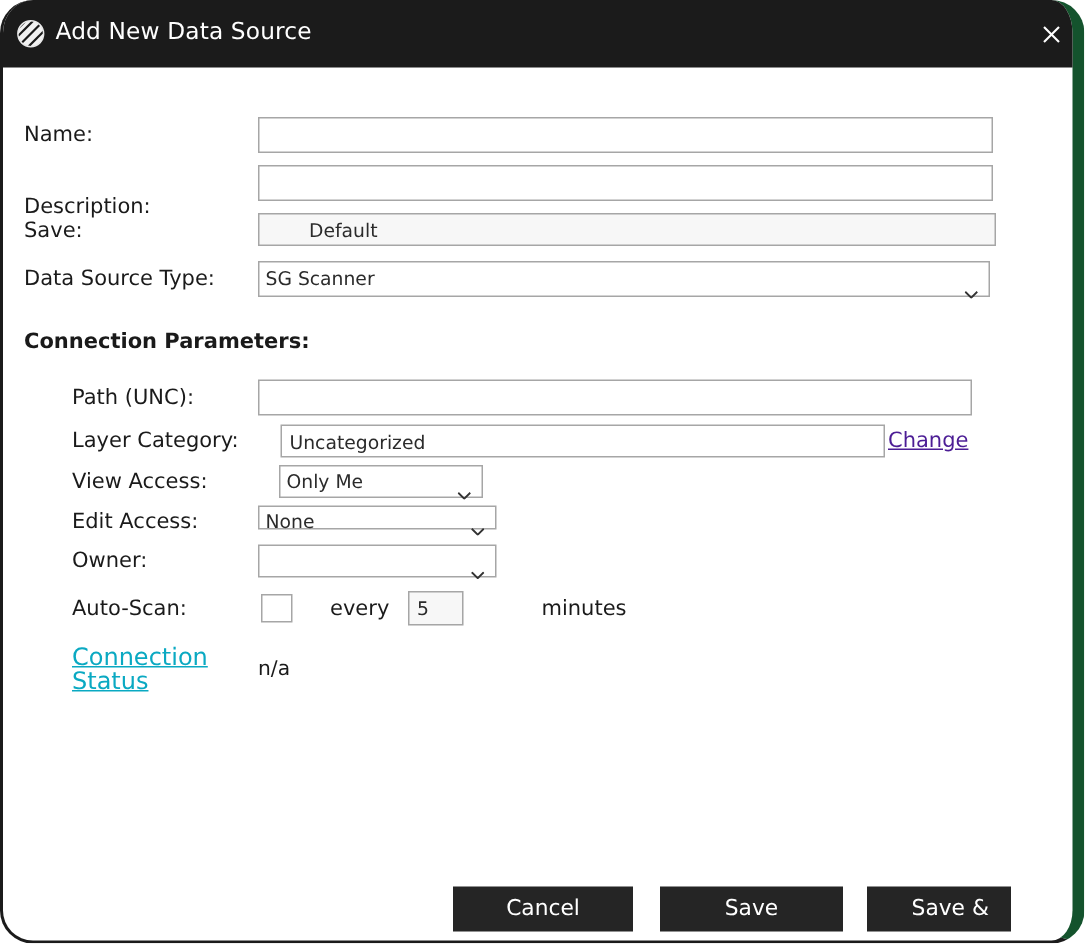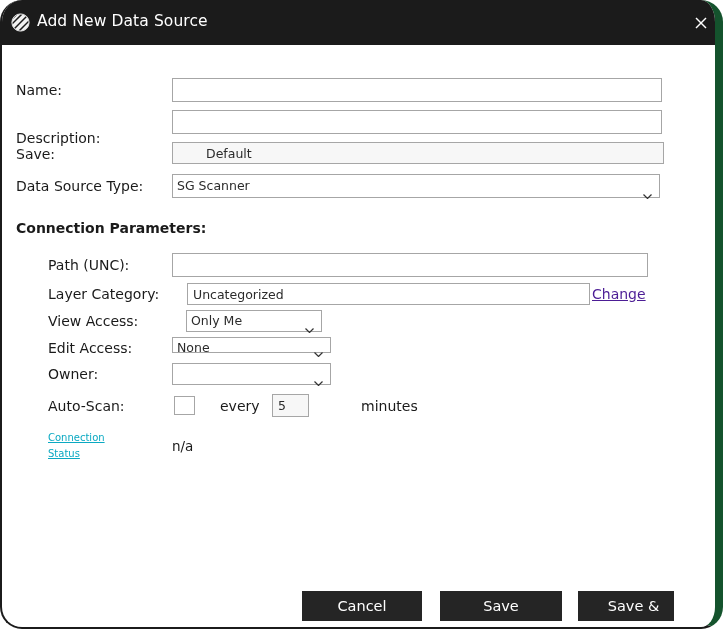--- a/index.html
+++ b/index.html
@@ -126,21 +126,21 @@
   .link-dark {
     position: absolute;
     font-size: 14px;
     color: #4c1d95;
     text-decoration: underline;
     cursor: pointer;
     white-space: nowrap;
   }
   .link-cyan {
     position: absolute;
-    font-size: 10px;
+    font-size: 16px;
     color: #0aa9c2;
     text-decoration: underline;
     cursor: pointer;
     line-height: 16px;
     width: 80px;
   }
 
   
   .btn {
     position: absolute;

